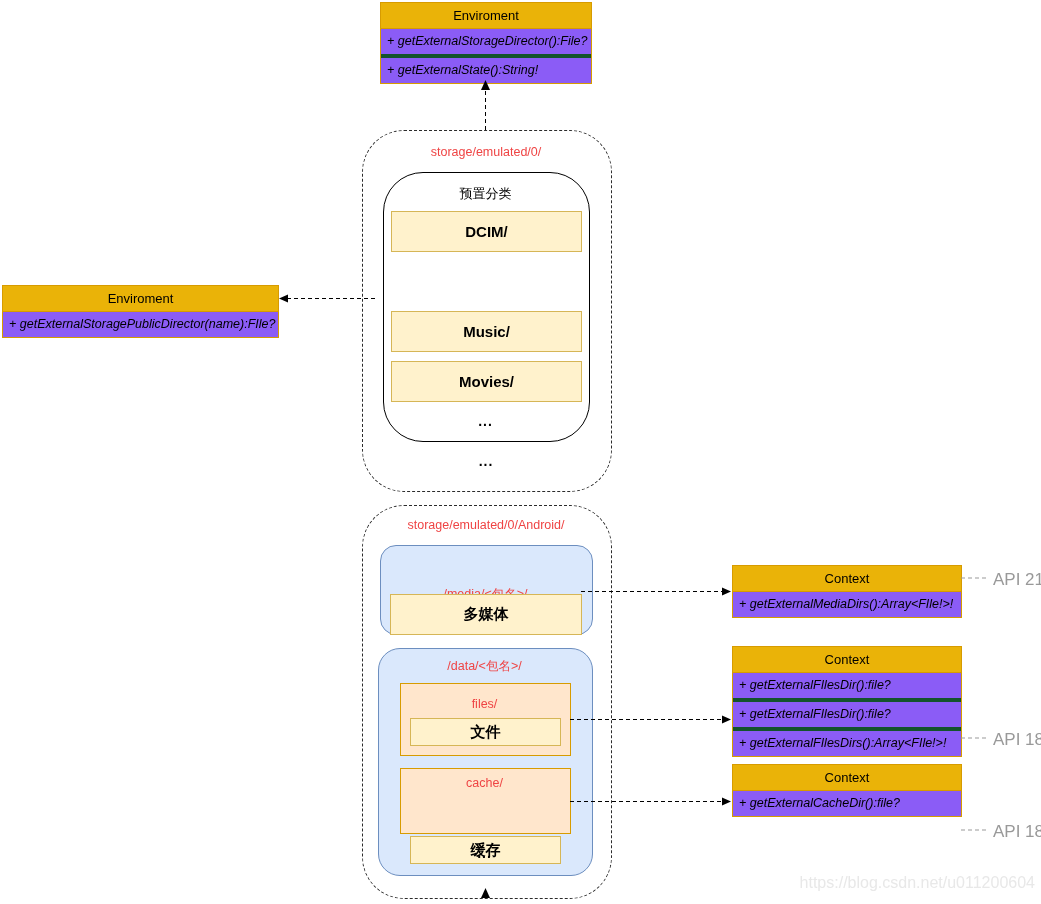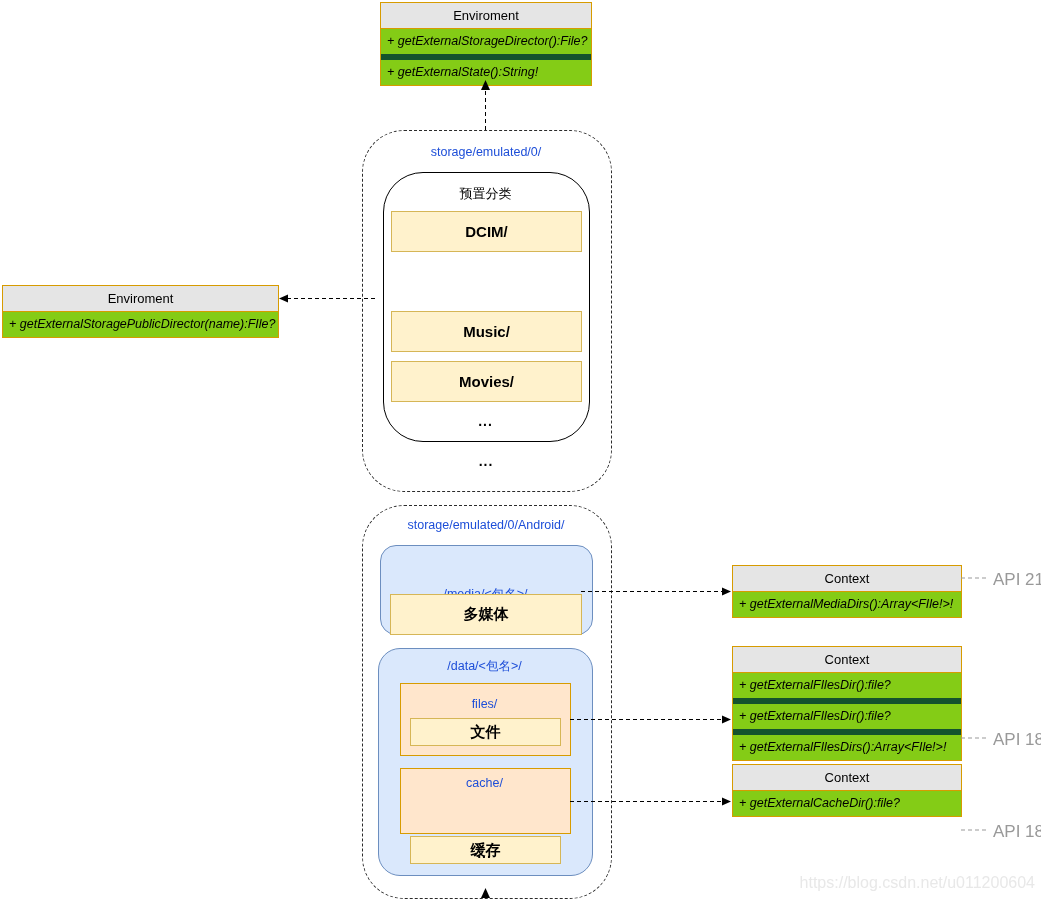--- a/index.html
+++ b/index.html
@@ -2,28 +2,28 @@
 <html><head>
 <meta charset="utf-8">
 <style>
   html,body{margin:0;padding:0;background:#fff;}
   #canvas{
     position:relative;width:1041px;height:904px;background:#fff;overflow:hidden;
     font-family:"Liberation Sans",sans-serif;color:#000;
   }
   
   .uml{position:absolute;border:1px solid #d79b00;background:#fff2cc;font-size:12.5px;}
-  .uml-h{height:25px;line-height:25px;text-align:center;background:#e5e5e5;
+  .uml-h{height:25px;line-height:25px;text-align:center;background:#eab308;
          border-bottom:1px solid #d79b00;font-size:13px;}
-  .uml-r{height:25px;line-height:25px;padding:0 6px;background:#84cc16;
+  .uml-r{height:25px;line-height:25px;padding:0 6px;background:#8b5cf6;
          font-style:italic;white-space:nowrap;overflow:hidden;}
-  .uml-r + .uml-r{border-top:6px solid #14532d;}
+  .uml-r + .uml-r{border-top:4px solid #14532d;}
   
   .dashed-container{position:absolute;border:1px dashed #2b2b2b;border-radius:42px;background:transparent;}
-  .gray-label{position:absolute;color:#1d4ed8;font-size:12.5px;text-align:center;white-space:nowrap;}
+  .gray-label{position:absolute;color:#ef4444;font-size:12.5px;text-align:center;white-space:nowrap;}
   
   .phone{position:absolute;border:1px solid #000;border-radius:40px;background:#fff;}
   .phone-title{position:absolute;font-size:13px;text-align:center;white-space:nowrap;}
   .yellow-box{position:absolute;background:#fff2cc;border:1px solid #d6b656;
               display:flex;align-items:center;justify-content:center;
               font-weight:bold;font-size:15px;}
   .blue-box{position:absolute;background:#dae8fc;border:1px solid #6c8ebf;}
   .peach-box{position:absolute;background:#ffe6cc;border:1px solid #d79b00;}
   .ellipsis{position:absolute;font-weight:bold;font-size:14px;text-align:center;letter-spacing:1px;}
   .api-label{position:absolute;color:#999;font-size:17px;white-space:nowrap;}

